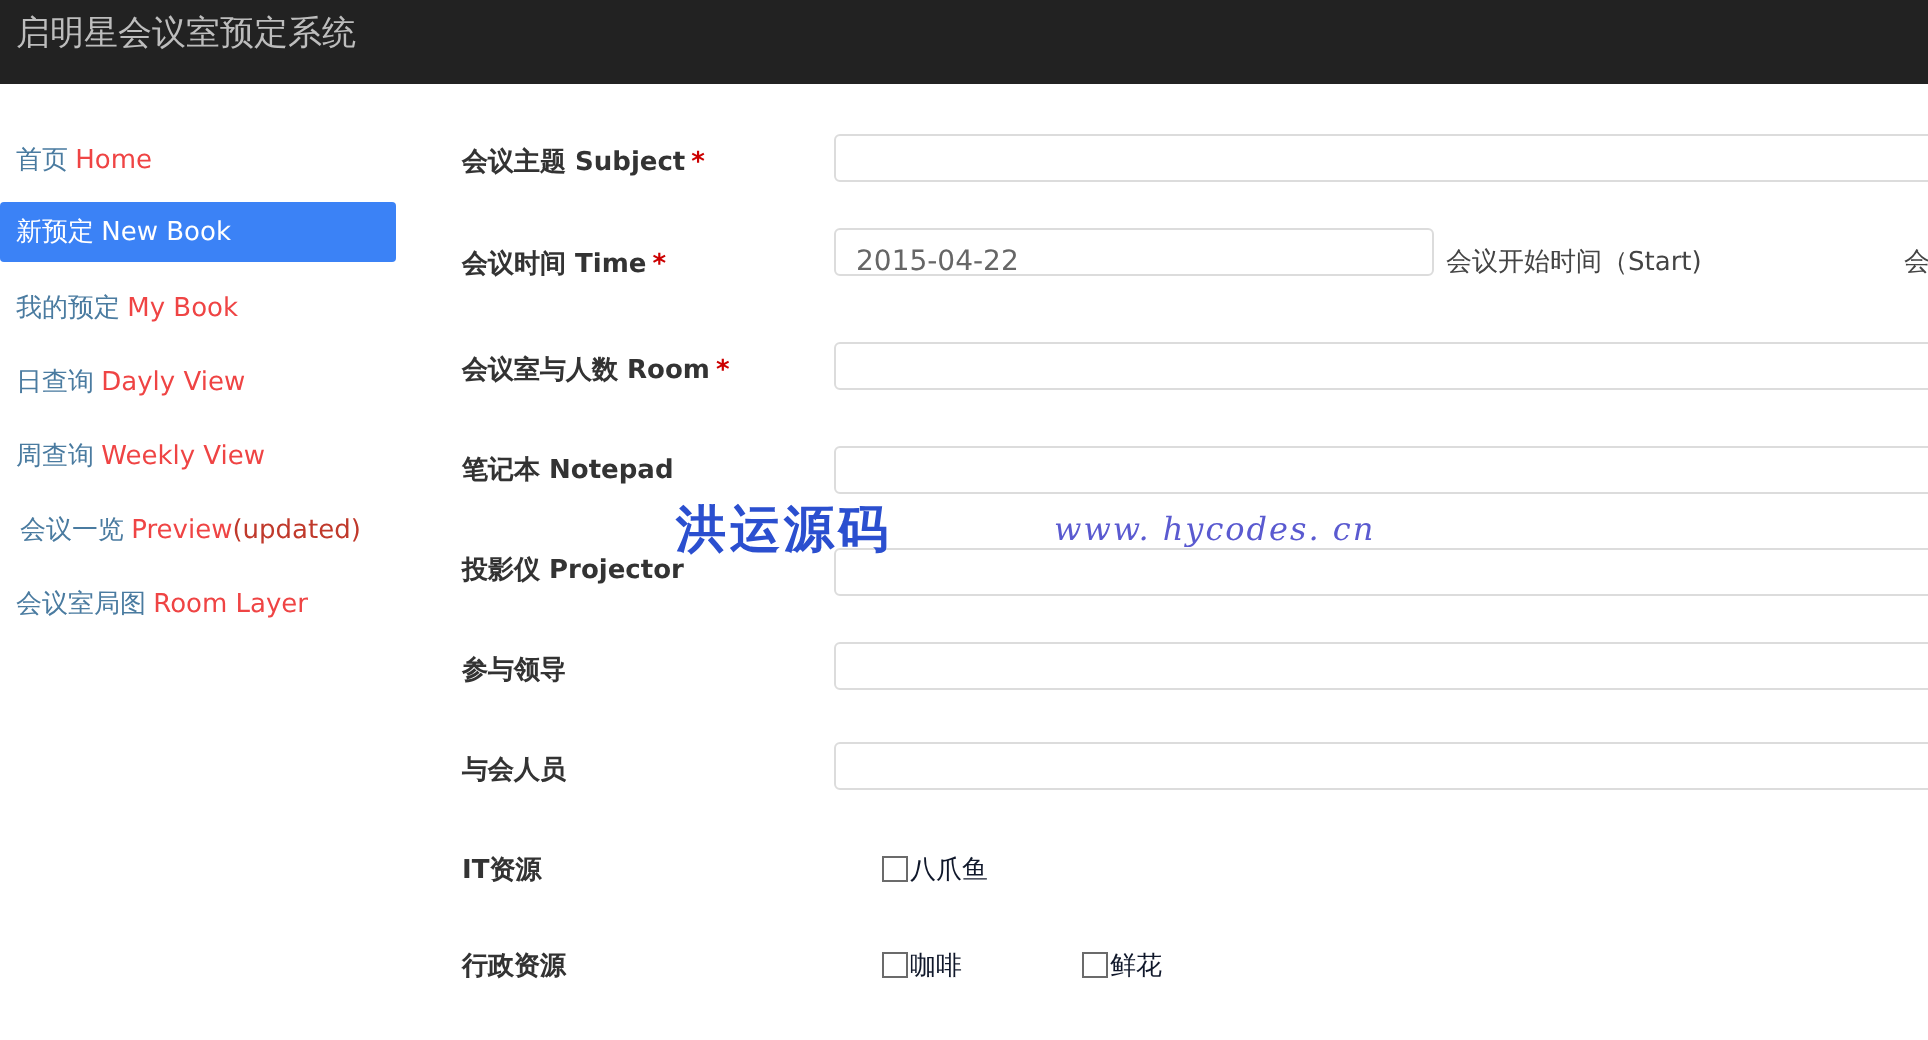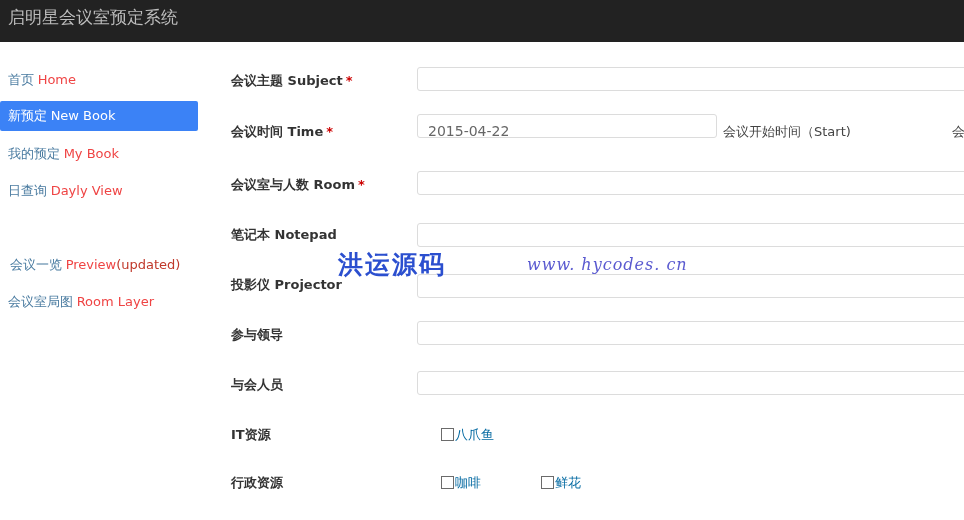--- a/index.html
+++ b/index.html
@@ -176,21 +176,21 @@
   
   .cb-group {
     position: absolute;
     top: 0;
   }
   .cb-wrap {
     position: absolute;
     white-space: nowrap;
     line-height: 16px;
     font-size: 13px;
-    color: #0369a1;
+    color: #0f172a;
     font-family: Liberation Serif, serif;
   }
   .cb-box {
     display: inline-block;
     width: 13px;
     height: 13px;
     box-sizing: border-box;
     border: 1px solid #6b6b6b;
     background: #ffffff;
     vertical-align: -2px;
@@ -249,20 +249,24 @@
     <div class="nav-item" style="top:97px;">
       <span class="cn">我的预定</span>
       <span class="en">My Book</span>
     </div>
 
     <div class="nav-item" style="top:134px;">
       <span class="cn">日查询</span>
       <span class="en">Dayly View</span>
     </div>
 
+    <div class="nav-item" style="top:171px;">
+      <span class="cn">周查询</span>
+      <span class="en">Weekly View</span>
+    </div>
 
     <div class="nav-item" style="top:208px;padding-left:10px;">
       <span class="cn">会议一览</span>
       <span class="en">Preview</span><span class="nav-badge">(updated)</span>
     </div>
 
     <div class="nav-item" style="top:245px;">
       <span class="cn">会议室局图</span>
       <span class="en">Room Layer</span>
     </div>

